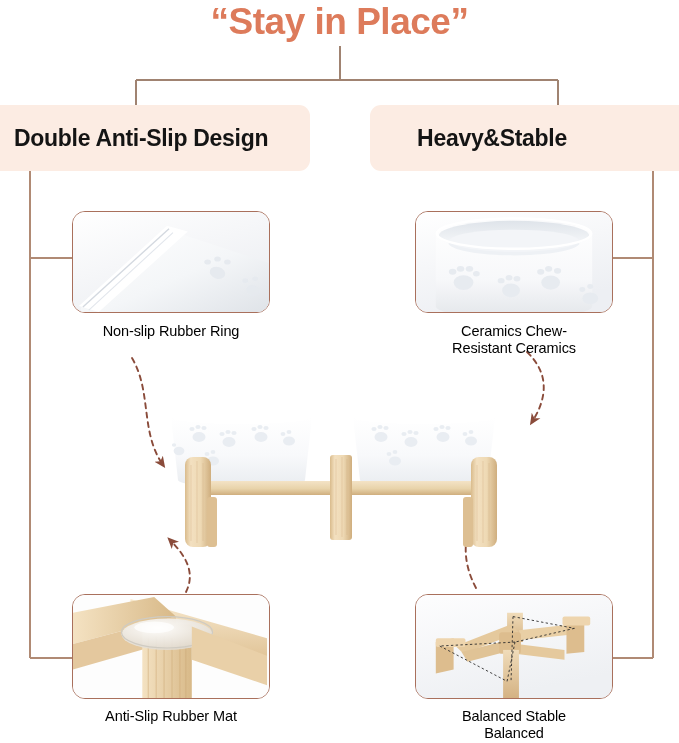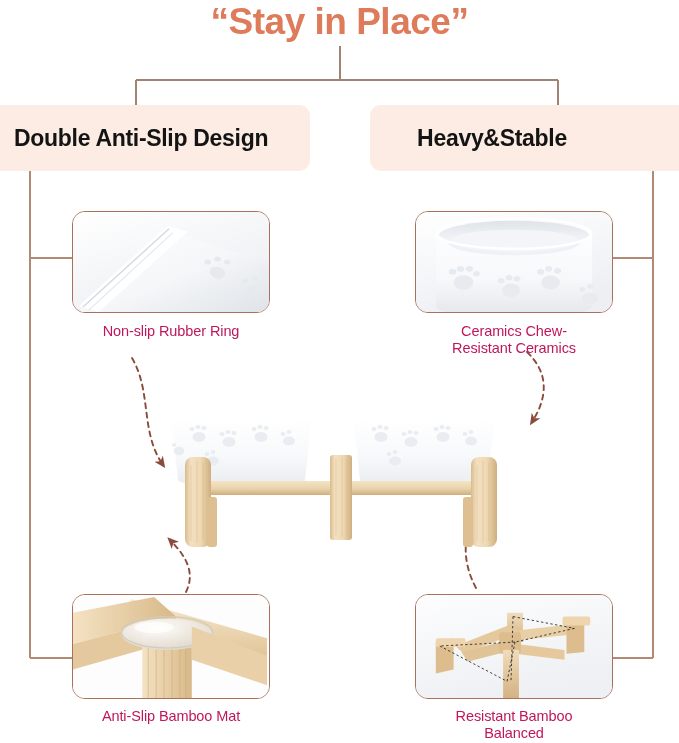--- a/index.html
+++ b/index.html
@@ -61,21 +61,21 @@
   }
   #card-tl{left:72px;top:211px;width:198px;height:102px;}
   #card-tr{left:415px;top:211px;width:198px;height:102px;}
   #card-bl{left:72px;top:594px;width:198px;height:105px;}
   #card-br{left:415px;top:594px;width:198px;height:105px;}
 
   .caption{
     position:absolute;
     text-align:center;
     font-size:14.5px;
-    color:#be185d;
+    color:#000000;
     line-height:17px;
     letter-spacing:-0.1px;
   }
   #cap-tl{left:52px;top:323px;width:238px;}
   #cap-tr{left:395px;top:323px;width:238px;}
   #cap-bl{left:52px;top:708px;width:238px;}
   #cap-br{left:395px;top:708px;width:238px;}
 
   
   #hero{position:absolute;left:155px;top:385px;width:372px;height:175px;}
@@ -387,21 +387,21 @@
           <path d="M114,48 L114,105"></path>
       </g>
 
       <ellipse cx="95" cy="40" rx="46" ry="16" fill="url(#padG)"></ellipse>
       <ellipse cx="95" cy="38" rx="46" ry="16" fill="none" stroke="#cfcbc2" stroke-width="1.2"></ellipse>
       <ellipse cx="82" cy="33" rx="20" ry="6" fill="#ffffff" opacity="0.7"></ellipse>
 
       <path d="M120,32 L196,62 L196,92 L120,66 Z" fill="#e9d0a8"></path>
     </svg>
   </div>
-  <div class="caption" id="cap-bl">Anti-Slip Bamboo Mat</div>
+  <div class="caption" id="cap-bl">Anti-Slip Rubber Mat</div>
 
   <div class="card" id="card-br">
     <svg class="fill" viewBox="0 0 198 105" preserveAspectRatio="none">
       <defs>
         <linearGradient id="bgBR" x1="0" y1="0" x2="0.4" y2="1">
           <stop offset="0%" stop-color="#fdfdfe"></stop>
             <stop offset="100%" stop-color="#eef0f3"></stop>
         </linearGradient>
         <linearGradient id="bamC" x1="0" y1="0" x2="0" y2="1">
           <stop offset="0%" stop-color="#f0dcba"></stop>
@@ -429,17 +429,17 @@
         <path d="M98,22 L160,34"></path>
         <path d="M160,34 L100,48"></path>
         <path d="M100,48 L24,52"></path>
         <path d="M24,52 L92,88"></path>
         <path d="M92,88 L100,48"></path>
         <path d="M98,22 L96,88"></path>
       </g>
     </svg>
   </div>
   <div class="caption" id="cap-br">
-    <span>Resistant Bamboo</span><br>
+    <span>Balanced Stable</span><br>
     <span>Balanced</span>
   </div>
 
 </div>
 
 </body></html>

